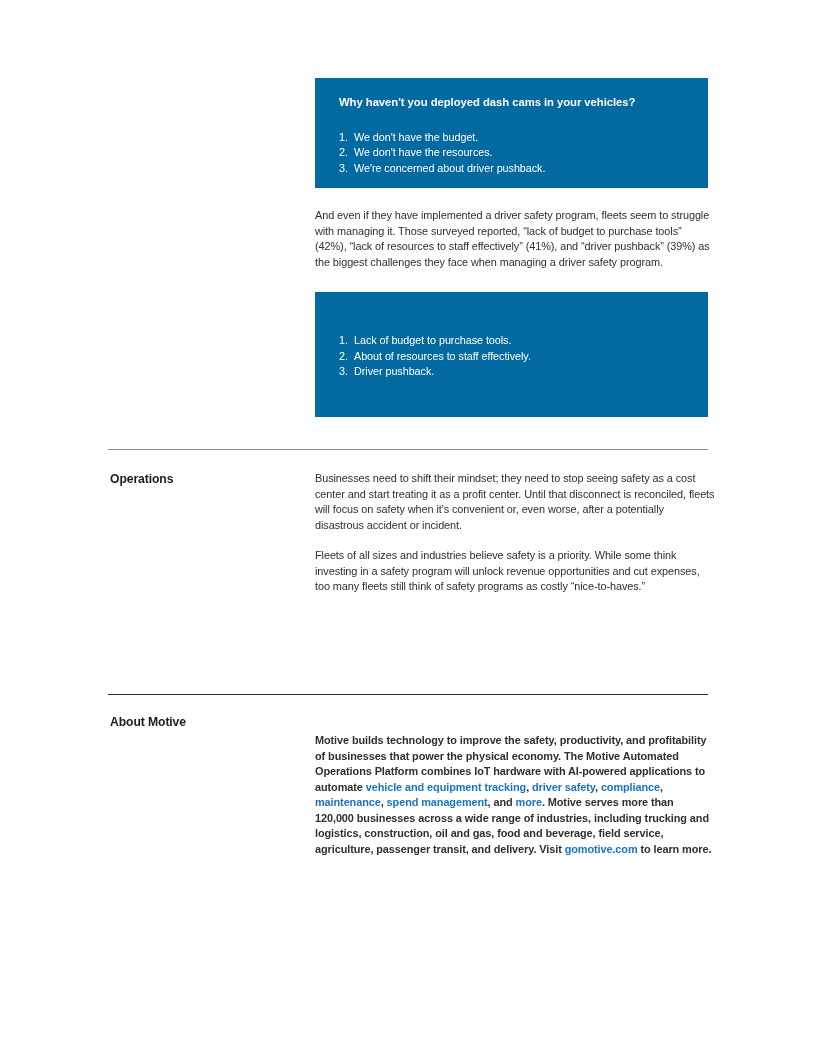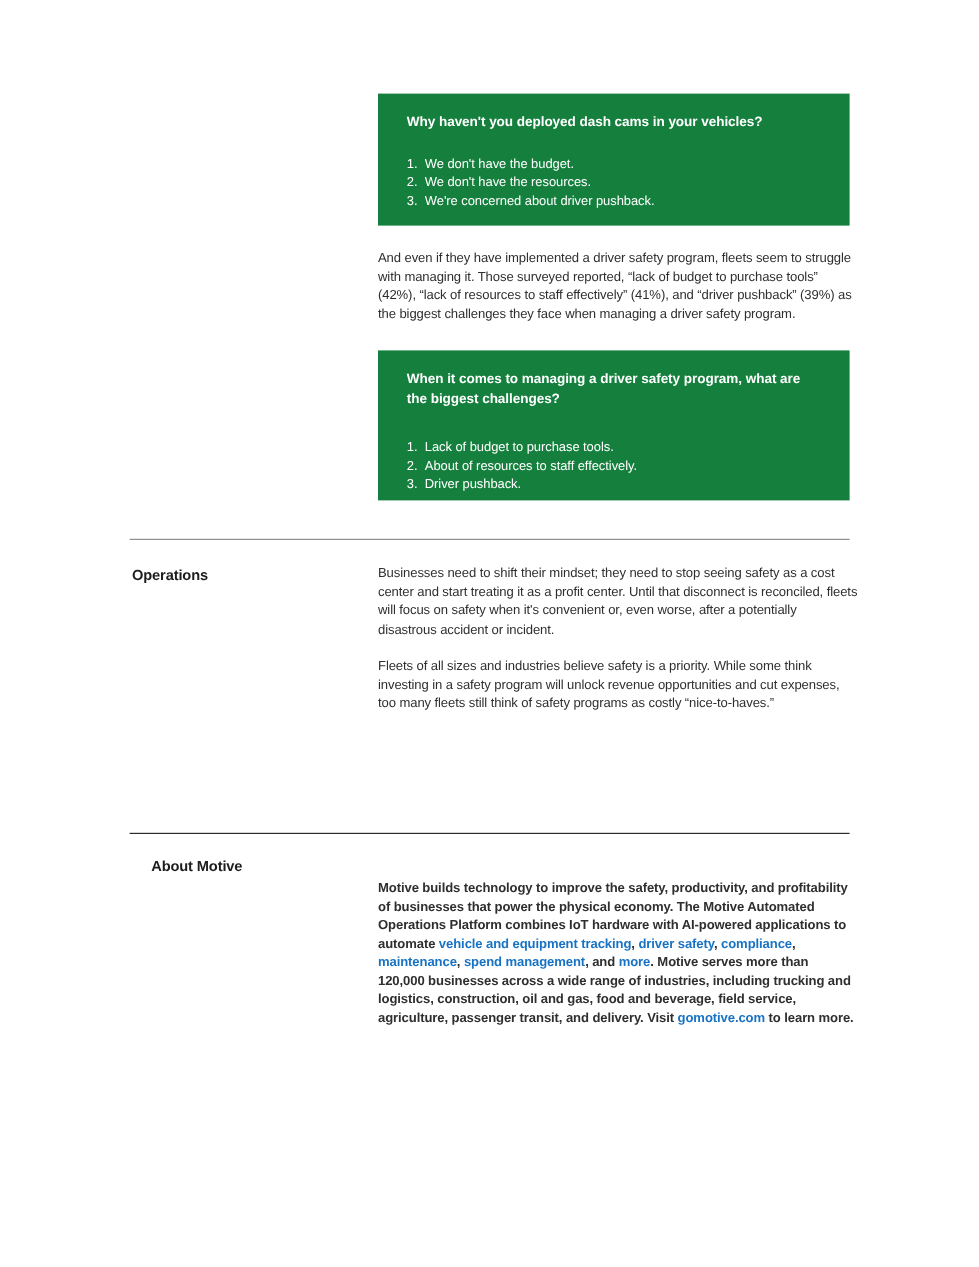--- a/index.html
+++ b/index.html
@@ -22,21 +22,21 @@
     width: 816px;
     height: 1056px;
     overflow: hidden;
   }
 
   
   .callout {
     position: absolute;
     left: 315px;
     width: 393px;
-    background: #15803d;
+    background: #0369a1;
     box-sizing: border-box;
     padding: 16px 24px 18px 24px;
   }
   .callout#callout-1 { top: 78px; height: 110px; }
   .callout#callout-2 { top: 292px; height: 125px; }
 
   .callout-question {
     color: #ffffff;
     font-size: 11.3px;
     font-weight: bold;
@@ -92,21 +92,21 @@
   .section-heading {
     position: absolute;
     left: 110px;
     font-size: 12.2px;
     font-weight: bold;
     letter-spacing: -0.1px;
     color: #1d1d1d;
     margin: 0;
   }
   #heading-conclusion { top: 472px; }
-  #heading-about      { top: 715px; margin-left: 16px; }
+  #heading-about      { top: 715px; }
 
   
   .section-body {
     position: absolute;
     left: 315px;
     width: 400px;
   }
   #body-conclusion { top: 471px; }
   #body-about      { top: 733px; font-weight: bold; }
 
@@ -177,21 +177,20 @@
       <li>
         <span class="num">3.</span>
         <span>We're concerned about driver pushback.</span>
       </li>
     </ul>
   </div>
 
   <p class="body-para" id="para-challenges">And even if they have implemented a driver safety program, fleets seem to struggle with managing it. Those surveyed reported, “lack of budget to purchase tools” (42%), “lack of resources to staff effectively” (41%), and “driver pushback” (39%) as the biggest challenges they face when managing a driver safety program.</p>
 
   <div class="callout" id="callout-2">
-    <p class="callout-question">When it comes to managing a driver safety program, what are the biggest challenges?</p>
     <ul class="callout-list">
       <li>
         <span class="num">1.</span>
         <span>Lack of budget to purchase tools.</span>
       </li>
       <li>
         <span class="num">2.</span>
         <span>About of resources to staff effectively.</span>
       </li>
       <li>

